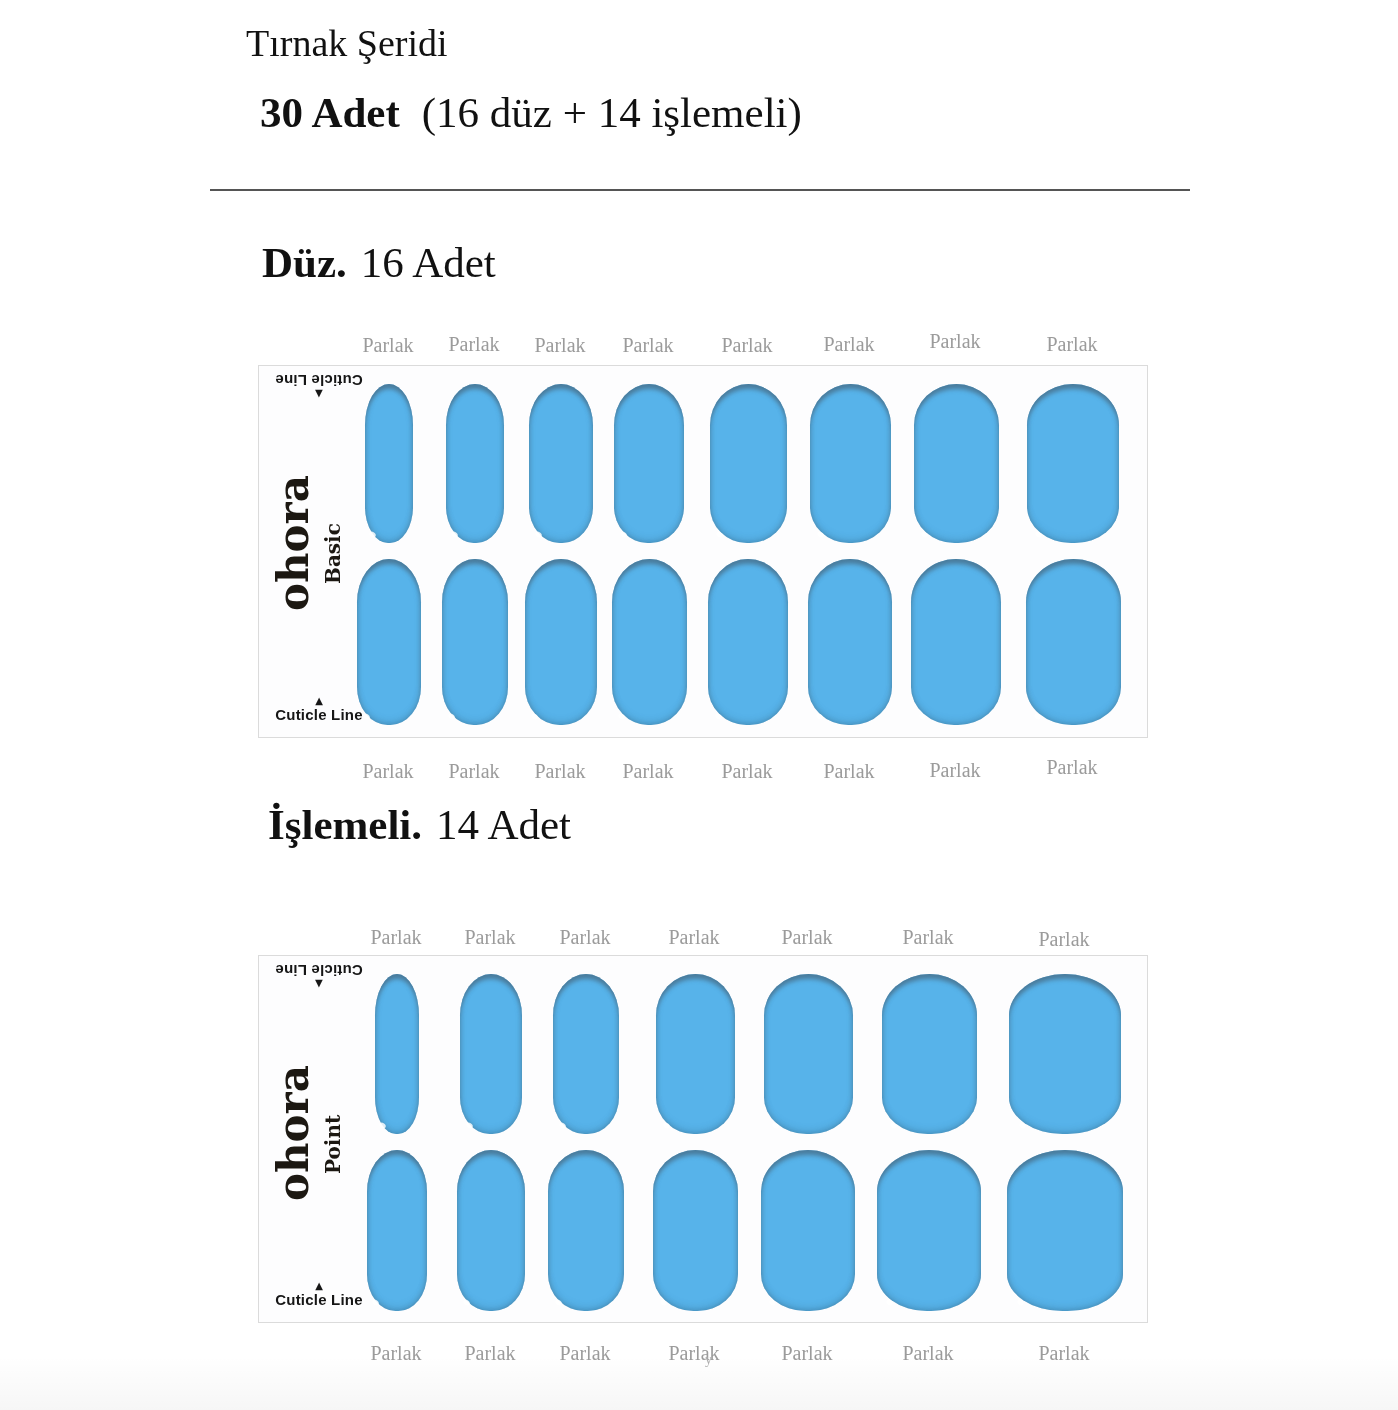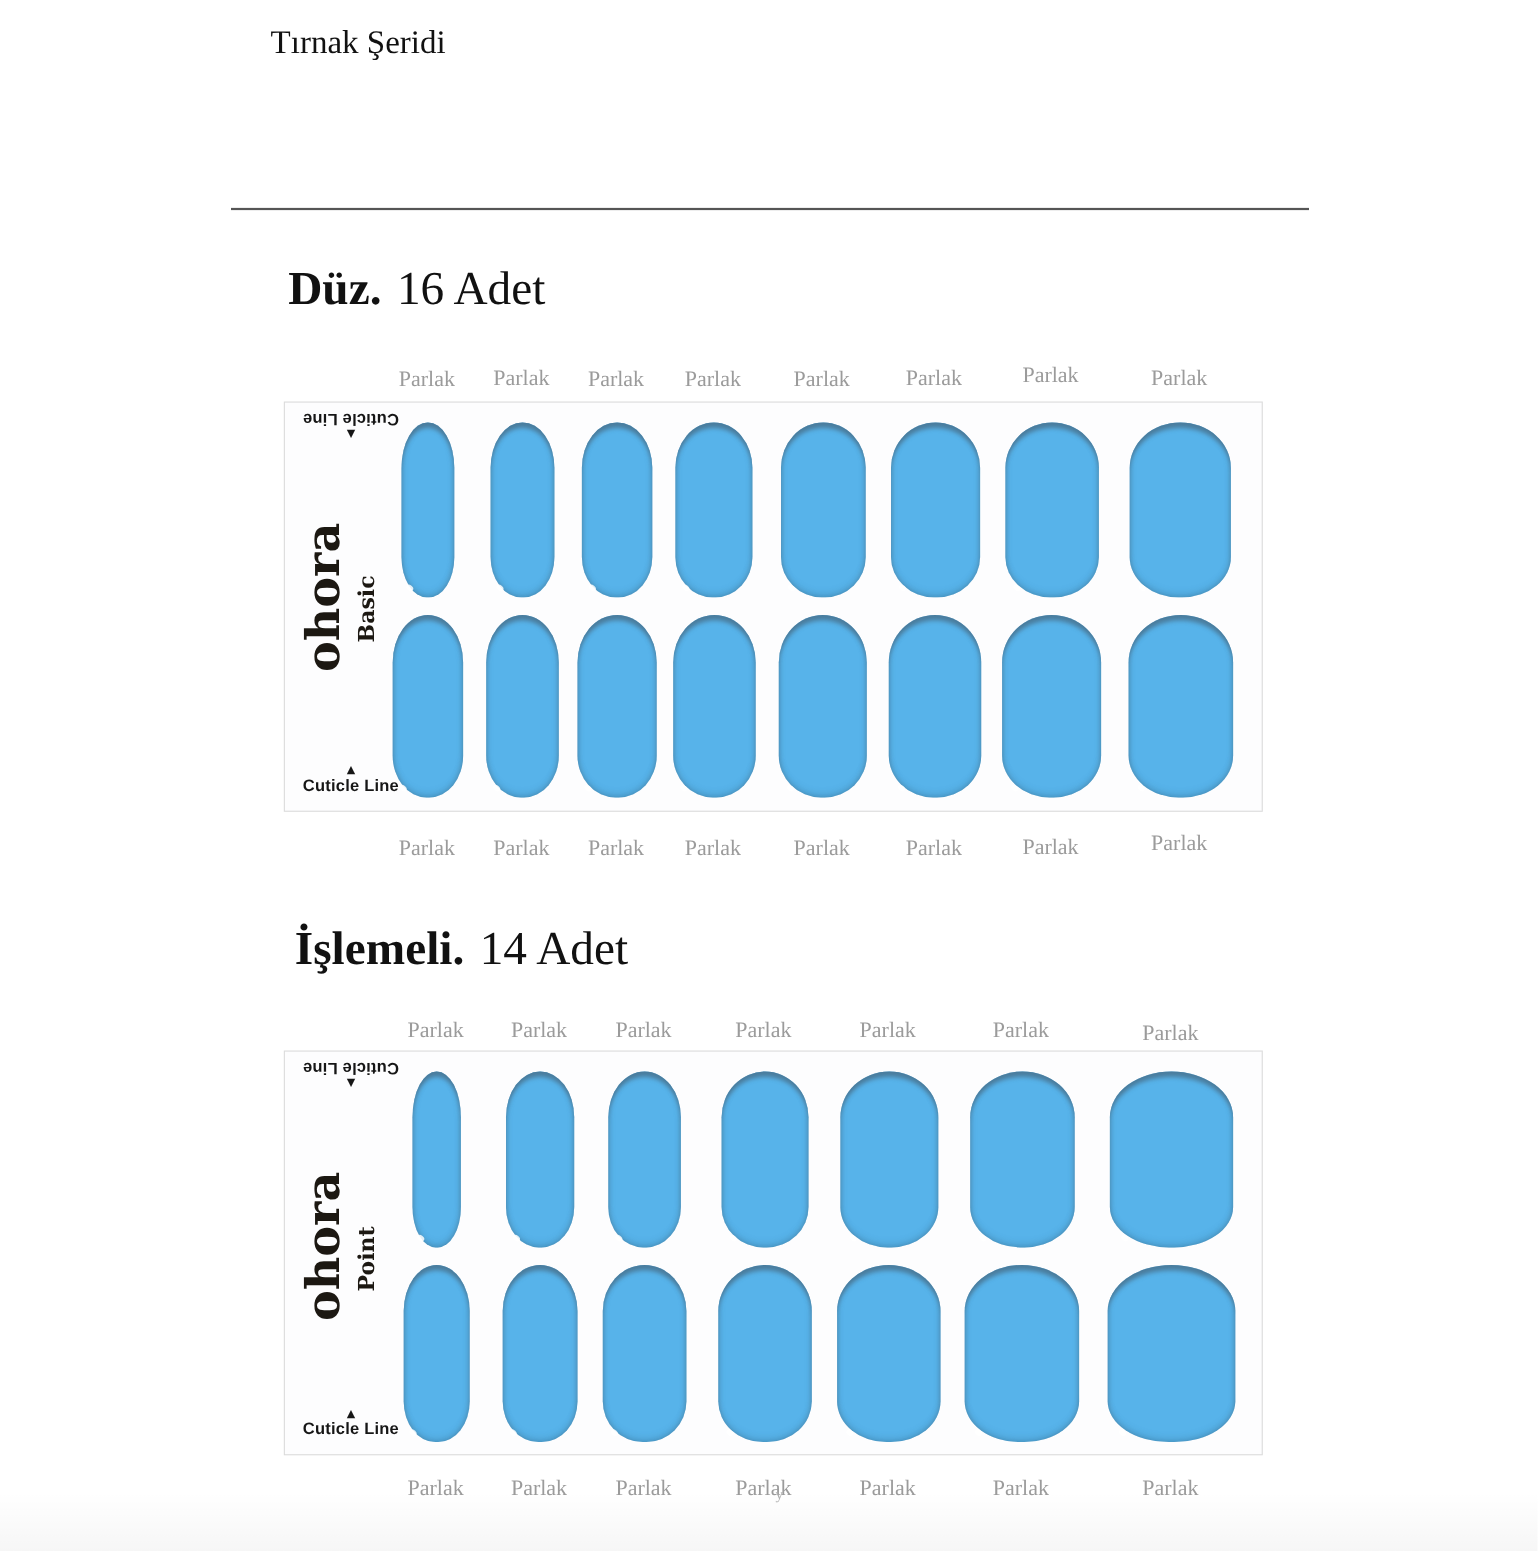--- a/index.html
+++ b/index.html
@@ -11,30 +11,30 @@
     font-family:"Liberation Serif",serif;
     color:#111;
   }
   #canvas::after{ 
     content:"";position:absolute;left:0;right:0;bottom:0;height:54px;
     background:linear-gradient(180deg,rgba(0,0,0,0) 0%,rgba(0,0,0,0.035) 100%);
     pointer-events:none;
   }
 
   
-  .title{position:absolute;left:246px;top:22px;font-size:30px;line-height:1.15;font-weight:400;margin:0;}
+  .title{position:absolute;left:246px;top:22px;font-size:38px;line-height:1.15;font-weight:400;margin:0;}
   .count-line{position:absolute;left:260px;top:88px;font-size:43px;line-height:1.15;margin:0;}
   .count-line b{font-weight:700;}
   .count-line .rest{margin-left:22px;font-weight:400;}
   .divider{position:absolute;left:210px;top:189px;width:980px;height:2px;background:var(--divider-gray,#555);}
   .sec{position:absolute;font-size:43px;line-height:1.15;margin:0;font-weight:400;}
   .sec b{font-weight:700;}
   .sec .rest{margin-left:14px;}
   .sec1{left:262px;top:238px;}
-  .sec2{left:268px;top:838px;}
+  .sec2{left:268px;top:800px;}
 
   
   .sheet-group{position:absolute;left:0;top:0;width:100%;height:100%;}
   .card{
     position:absolute;
     background:#fdfdfe;
     border:1px solid var(--sheet-border,#dbdbdb);
     box-sizing:border-box;
   }
 
@@ -100,20 +100,23 @@
     font-size:14px;color:#aeaeae;font-family:"Liberation Serif",serif;
   }
 </style>
 </head>
 <body>
 
 <div id="canvas">
 
   <h1 class="title">Tırnak Şeridi</h1>
 
+  <p class="count-line">
+    <b>30 Adet</b><span class="rest">(16 düz + 14 işlemeli)</span>
+  </p>
 
   <div class="divider"></div>
 
   <h2 class="sec sec1">
     <b>Düz.</b><span class="rest">16 Adet</span>
   </h2>
 
   <div class="sheet-group">
       <div class="card" style="left: 258px; top: 365px; width: 890px; height: 373px;">
         <div class="nail" style="left: 106px; top: 18px; width: 48px; height: 159px;"></div>

